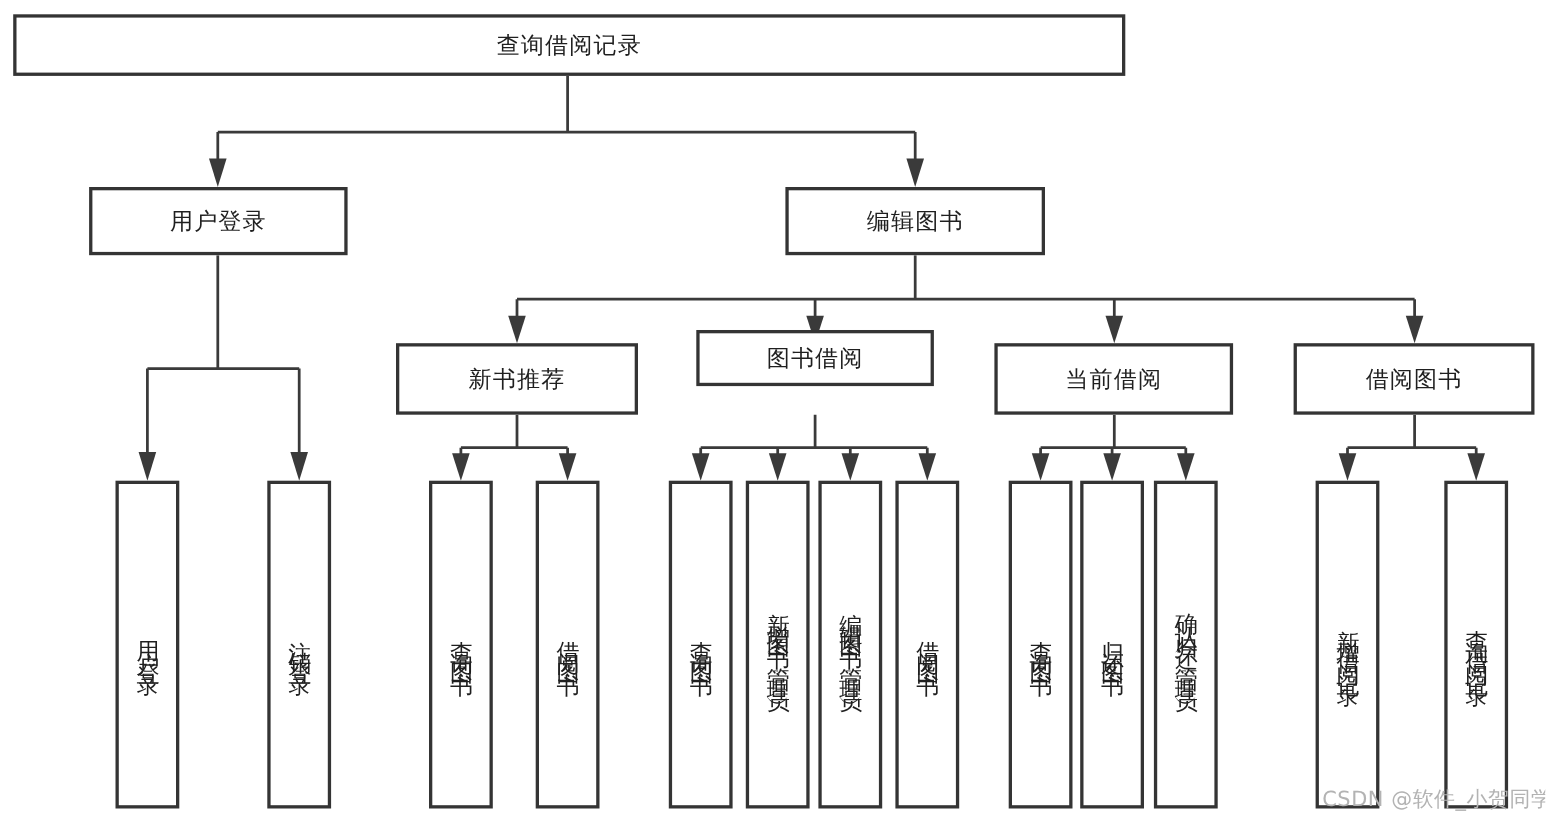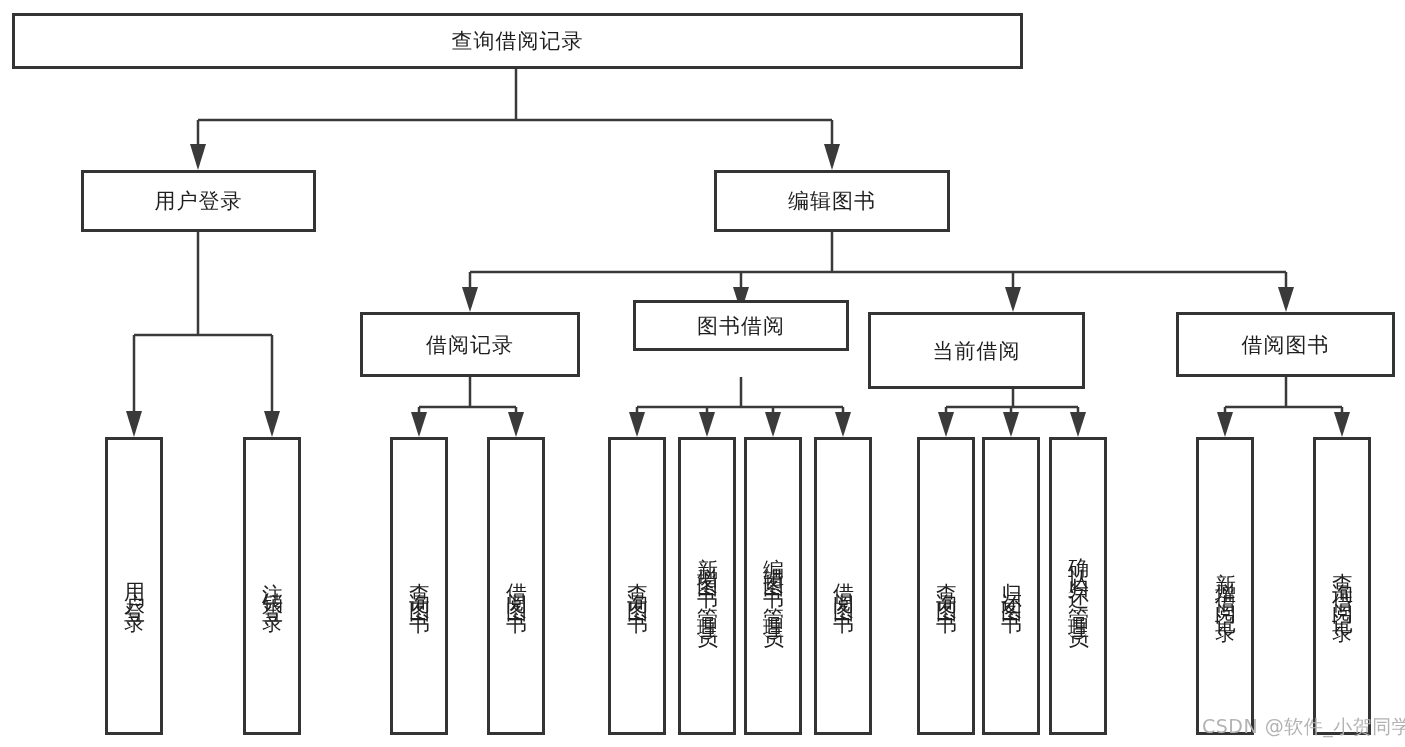--- a/index.html
+++ b/index.html
@@ -91,26 +91,26 @@
   </div>
 
   <div class="node hbox" style="left:81px;top:170px;width:235px;height:62px;">
     <span>用户登录</span>
   </div>
   <div class="node hbox" style="left:714px;top:170px;width:236px;height:62px;">
     <span>编辑图书</span>
   </div>
 
   <div class="node hbox" style="left:360px;top:312px;width:220px;height:65px;">
-    <span>借阅记录</span>
+    <span>新书推荐</span>
   </div>
   <div class="node hbox" style="left:633px;top:300px;width:216px;height:51px;">
     <span>图书借阅</span>
   </div>
-  <div class="node hbox" style="left:868px;top:312px;width:217px;height:77px;">
+  <div class="node hbox" style="left:904px;top:312px;width:217px;height:65px;">
     <span>当前借阅</span>
   </div>
   <div class="node hbox" style="left:1176px;top:312px;width:219px;height:65px;">
     <span>借阅图书</span>
   </div>
 
   <div class="node vbox" style="left:105px;">
     <span class="vtext">用户登录</span>
   </div>
   <div class="node vbox" style="left:243px;">

